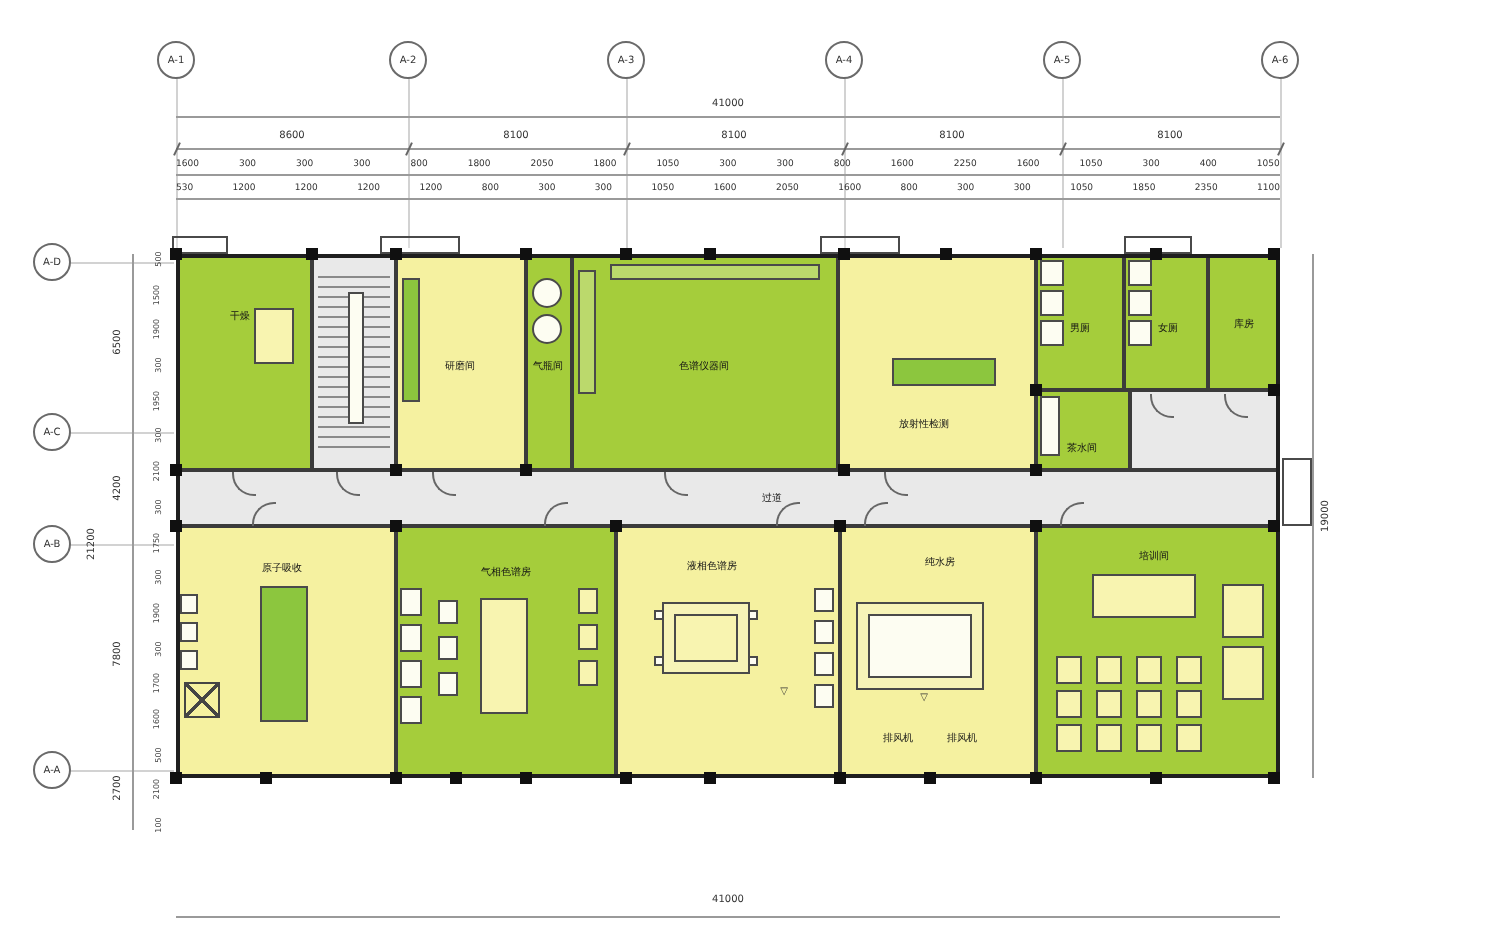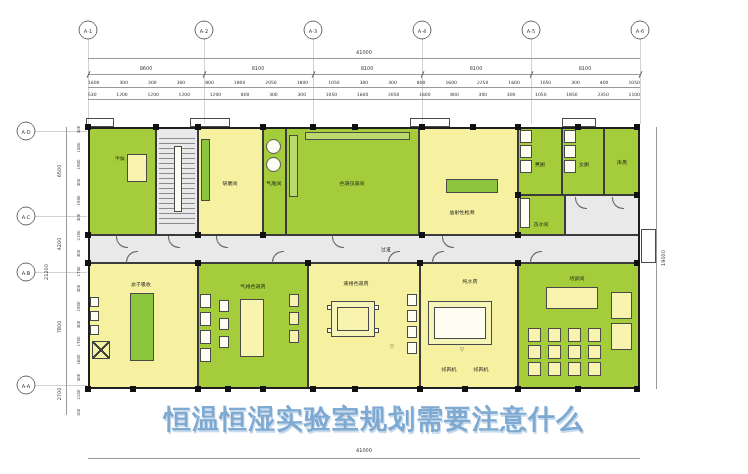--- a/index.html
+++ b/index.html
@@ -336,14 +336,13 @@
   <div class="col" style="left:225px;top:386px"></div>
   <div class="col" style="left:260px;top:386px"></div>
   <div class="col" style="left:310px;top:386px"></div>
   <div class="col" style="left:352px;top:386px"></div>
   <div class="col" style="left:417px;top:386px"></div>
   <div class="col" style="left:462px;top:386px"></div>
   <div class="col" style="left:515px;top:386px"></div>
   <div class="col" style="left:575px;top:386px"></div>
   <div class="col" style="left:634px;top:386px"></div>
 
-  <div class="title">恒温恒湿实验室规划需要注意什么</div>
 </div>
 
 </body></html>

